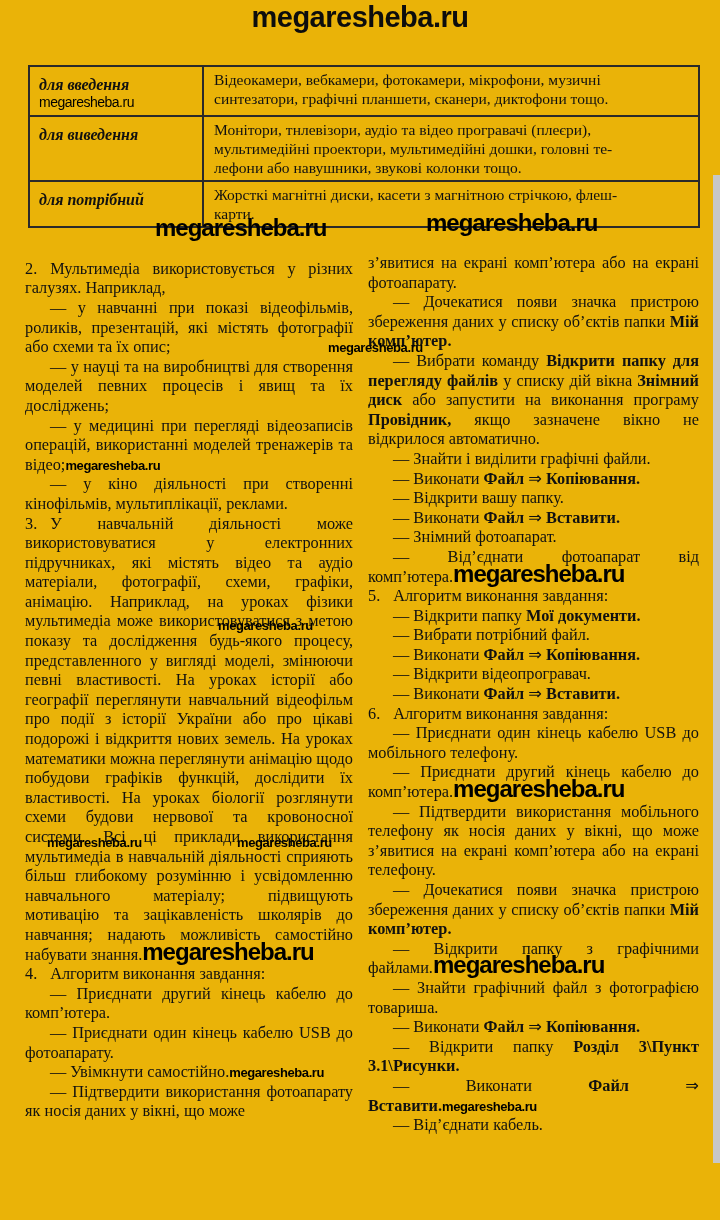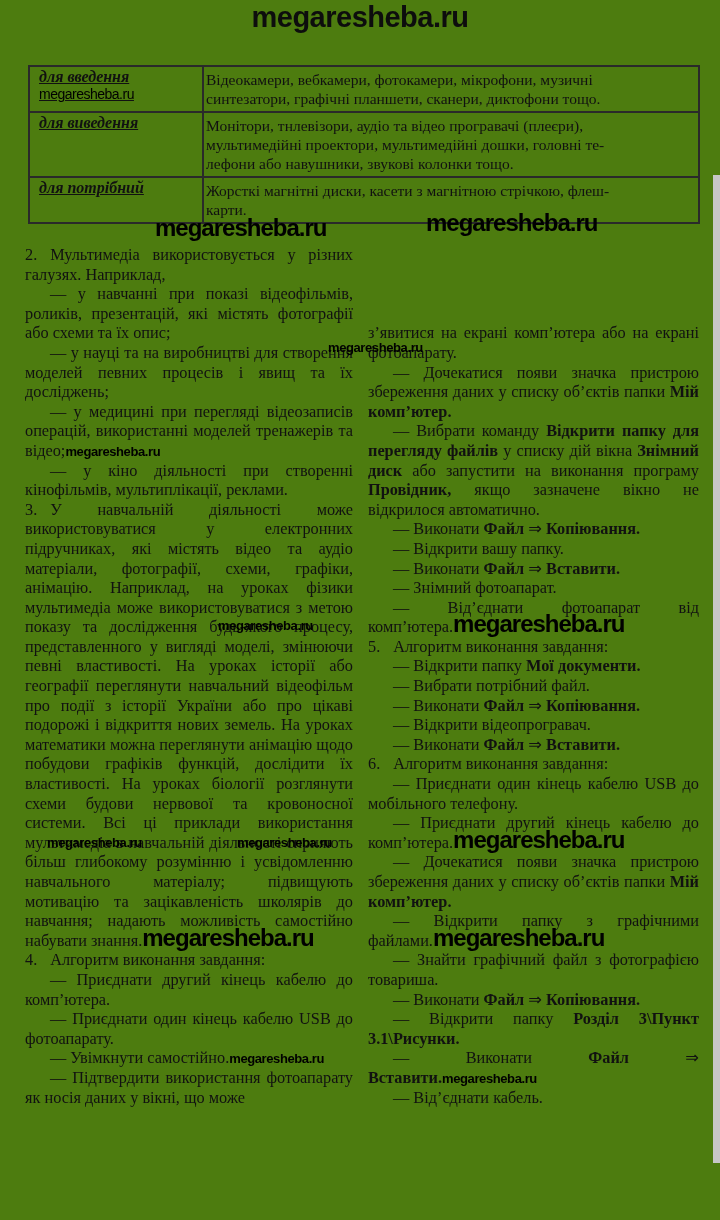--- a/index.html
+++ b/index.html
@@ -1,38 +1,38 @@
 <!DOCTYPE html>
 <html><head>
 <meta charset="utf-8">
 <style>
   html,body{margin:0;padding:0;background:#fff;}
-  .page{position:relative;width:720px;height:1220px;background:#4d7c0f;overflow:hidden;
+  .page{position:relative;width:720px;height:1220px;background:#eab308;overflow:hidden;
         font-family:"Liberation Serif",serif;color:#111;}
 
   
   .header-wm{position:absolute;top:1px;left:0;width:720px;text-align:center;
              font-family:"Liberation Sans",sans-serif;font-weight:bold;font-size:29px;
              letter-spacing:-0.5px;color:#0d0d0d;}
   .footer-wm{position:absolute;top:1181px;left:2px;width:720px;text-align:center;
              font-family:"Liberation Sans",sans-serif;font-weight:bold;font-size:33px;
              color:#0d0d0d;margin-top:44px;}
 
   
   .io-table{position:absolute;top:65px;left:28px;width:672px;border-collapse:collapse;}
   .io-table td{border:2px solid #2a2a2a;vertical-align:top;}
-  .io-table td.lbl{width:157px;padding:0 6px 4px 9px;text-decoration:underline;}
+  .io-table td.lbl{width:157px;padding:8px 6px 4px 9px;}
   .lbl-text{display:block;font-style:italic;font-weight:bold;font-size:16px;line-height:19px;}
   .wm-cell{display:block;font-family:"Liberation Sans",sans-serif;font-weight:500;
            font-size:14px;line-height:17px;letter-spacing:-0.5px;color:#000;}
-  .io-table td.val{padding:3px 8px 3px 2px;font-size:15.5px;line-height:19px;
+  .io-table td.val{padding:3px 8px 3px 10px;font-size:15.5px;line-height:19px;
                    white-space:pre-line;text-align:left;}
 
   
-  .cols{position:absolute;top:245px;left:25px;width:676px;display:flex;align-items:flex-end;}
+  .cols{position:absolute;top:245px;left:25px;width:676px;display:flex;align-items:center;}
   .col{text-align:justify;}
   .col-left{width:328px;}
   .divider{border-left:2px dashed #6f6f6f;margin:0 9px 0 4px;}
   .col-right{width:331px;margin-top:8px;}
   .para{margin:0;font-size:16.3px;line-height:19.6px;}
   .para.dash{text-indent:25px;}
   .para.num,.para.plain{text-indent:0;}
   .pnum{margin-right:13px;}
   .b{font-weight:bold;}
 
@@ -94,34 +94,36 @@
         <p class="para dash">— <span>Приєднати другий кінець кабелю до комп’ютера.</span></p>
         <p class="para dash">— <span>Приєднати один кінець кабелю USB до фотоапарату.</span></p>
         <p class="para dash">— <span>Увімкнути самостійно.</span><span class="wm-inline wm-s">megaresheba.ru</span></p>
         <p class="para dash">— <span>Підтвердити використання фотоапарату як носія даних у вікні, що може</span></p>
       </div>
     <div class="divider"></div>
     <div class="col col-right">
         <p class="para plain"><span>з’явитися на екрані комп’ютера або на екрані фотоапарату.</span></p>
         <p class="para dash">— <span>Дочекатися появи значка пристрою збереження даних у списку об’єктів папки </span><span class="b">Мій комп’ютер.</span></p>
         <p class="para dash">— <span>Вибрати команду </span><span class="b">Відкрити папку для перегляду файлів</span><span> у списку дій вікна </span><span class="b">Знімний диск</span><span> або запустити на виконання програму </span><span class="b">Провідник,</span><span> якщо зазначене вікно не відкрилося автоматично.</span></p>
+        <p class="para dash">— <span>Знайти і виділити графічні файли.</span></p>
         <p class="para dash">— <span>Виконати </span><span class="b">Файл</span><span> ⇒ </span><span class="b">Копіювання.</span></p>
         <p class="para dash">— <span>Відкрити вашу папку.</span></p>
         <p class="para dash">— <span>Виконати </span><span class="b">Файл</span><span> ⇒ </span><span class="b">Вставити.</span></p>
         <p class="para dash">— <span>Знімний фотоапарат.</span></p>
         <p class="para dash">— <span>Від’єднати фотоапарат від комп’ютера.</span><span class="wm-inline wm-l">megaresheba.ru</span></p>
         <p class="para num"><span class="pnum">5.</span><span>Алгоритм виконання завдання:</span></p>
         <p class="para dash">— <span>Відкрити папку </span><span class="b">Мої документи.</span></p>
         <p class="para dash">— <span>Вибрати потрібний файл.</span></p>
         <p class="para dash">— <span>Виконати </span><span class="b">Файл</span><span> ⇒ </span><span class="b">Копіювання.</span></p>
         <p class="para dash">— <span>Відкрити відеопрогравач.</span></p>
         <p class="para dash">— <span>Виконати </span><span class="b">Файл</span><span> ⇒ </span><span class="b">Вставити.</span></p>
         <p class="para num"><span class="pnum">6.</span><span>Алгоритм виконання завдання:</span></p>
         <p class="para dash">— <span>Приєднати один кінець кабелю USB до мобільного телефону.</span></p>
         <p class="para dash">— <span>Приєднати другий кінець кабелю до комп’ютера.</span><span class="wm-inline wm-l">megaresheba.ru</span></p>
+        <p class="para dash">— <span>Підтвердити використання мобільного телефону як носія даних у вікні, що може з’явитися на екрані комп’ютера або на екрані телефону.</span></p>
         <p class="para dash">— <span>Дочекатися появи значка пристрою збереження даних у списку об’єктів папки </span><span class="b">Мій комп’ютер.</span></p>
         <p class="para dash">— <span>Відкрити папку з графічними файлами.</span><span class="wm-inline wm-l">megaresheba.ru</span></p>
         <p class="para dash">— <span>Знайти графічний файл з фотографією товариша.</span></p>
         <p class="para dash">— <span>Виконати </span><span class="b">Файл</span><span> ⇒ </span><span class="b">Копіювання.</span></p>
         <p class="para dash">— <span>Відкрити папку </span><span class="b">Розділ 3\Пункт 3.1\Рисунки.</span></p>
         <p class="para dash">— <span>Виконати </span><span class="b">Файл</span><span> ⇒ </span><span class="b">Вставити.</span><span class="wm-inline wm-s">megaresheba.ru</span></p>
         <p class="para dash">— <span>Від’єднати кабель.</span></p>
       </div>
   </div>
 

